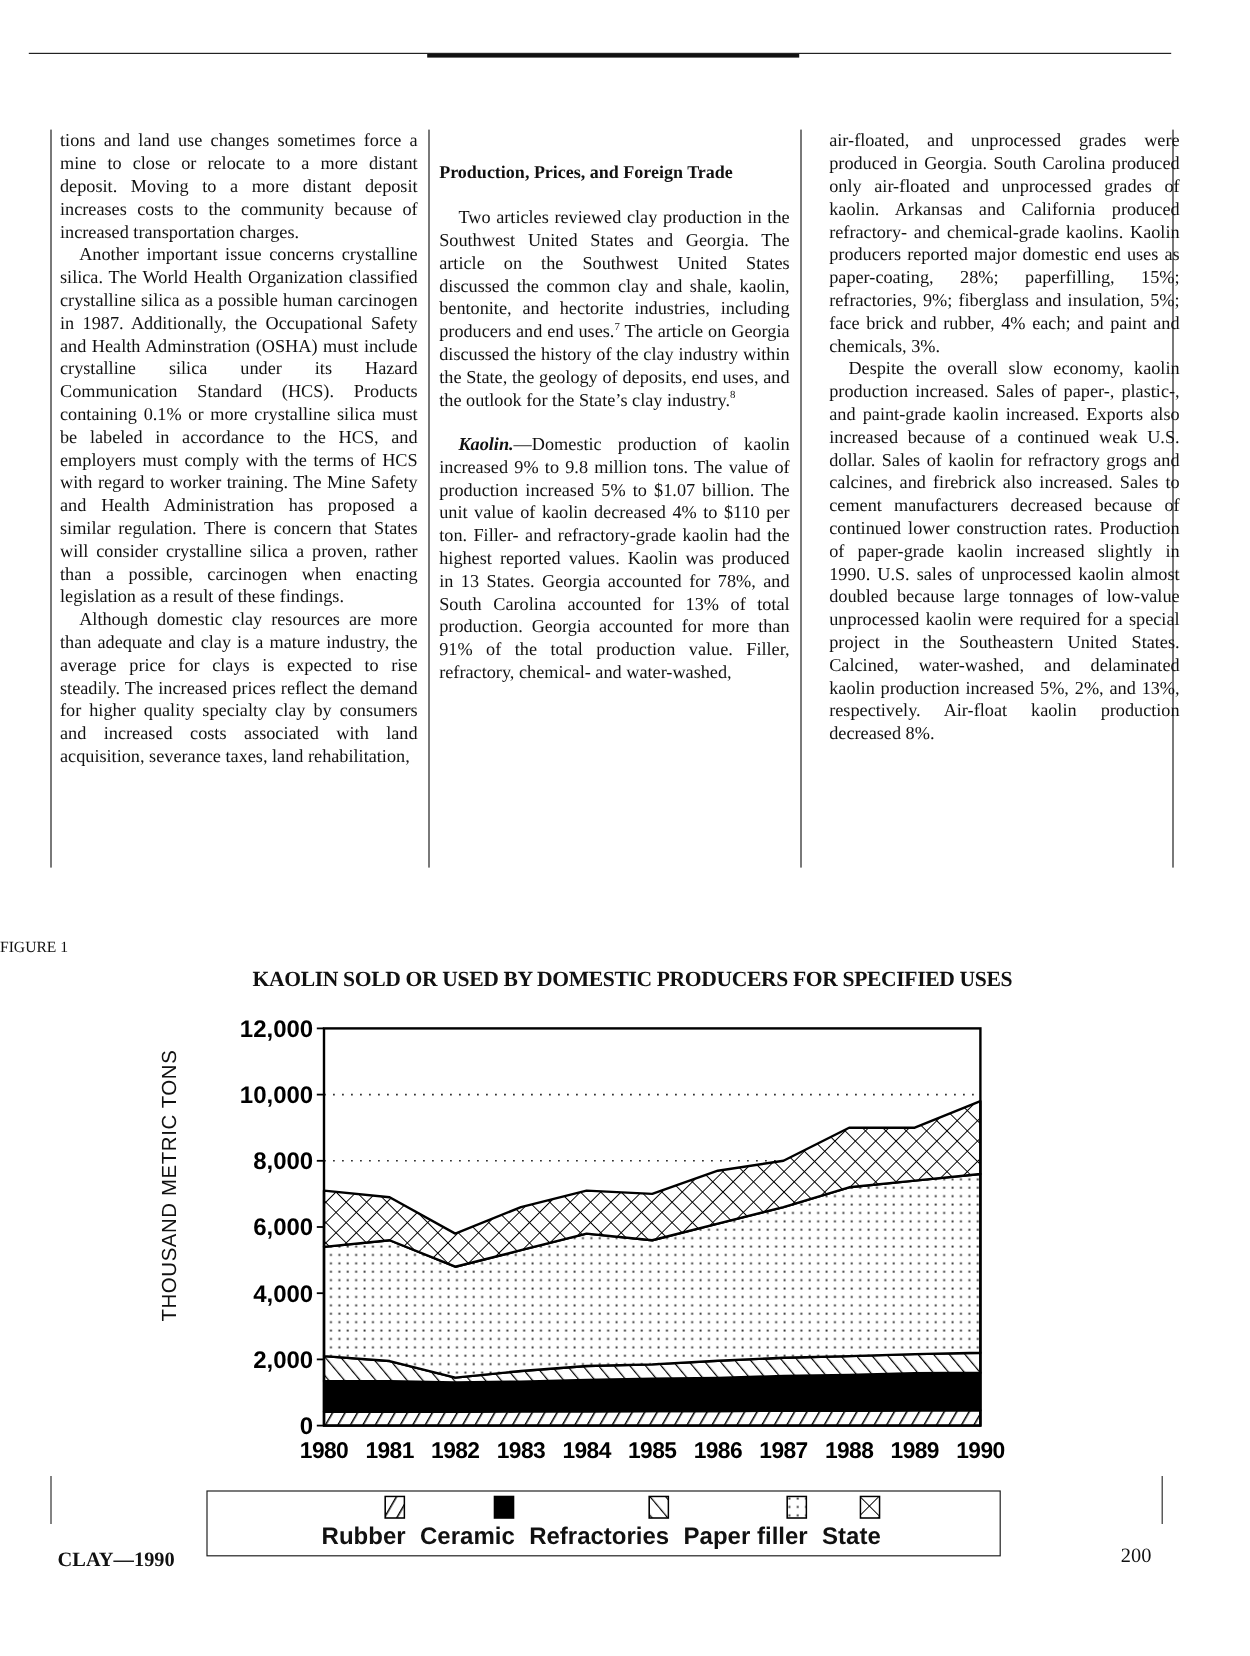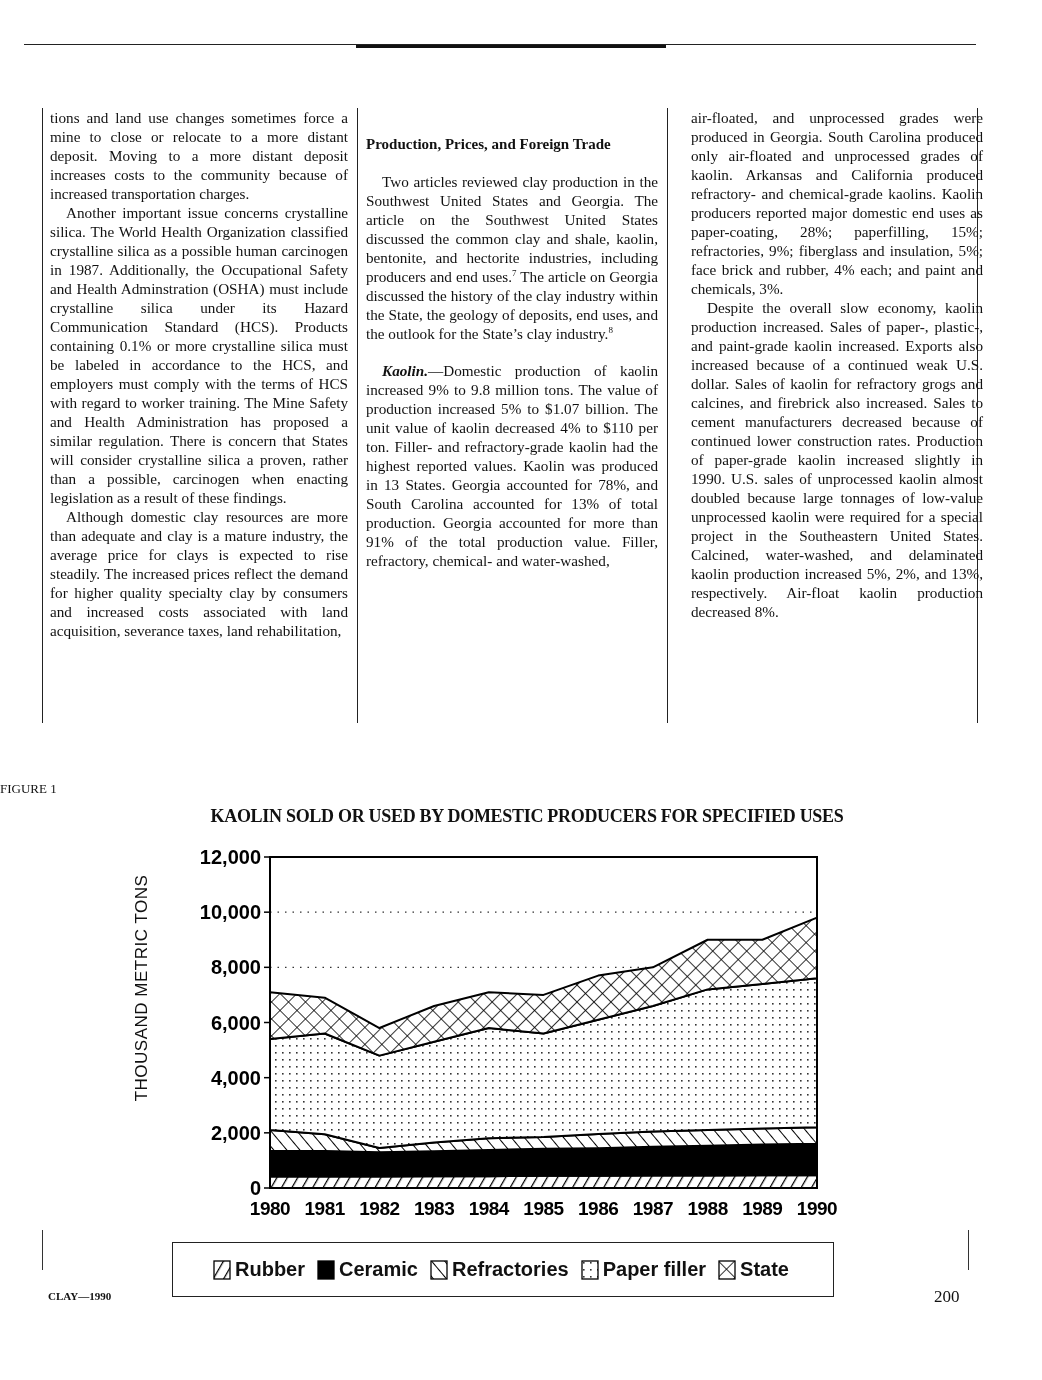--- a/index.html
+++ b/index.html
@@ -19,23 +19,23 @@
   #col3 { left: 676px; width: 292px; margin-left: 15px; }
 
   .fig-label { position: absolute; top: 781px; left: 0; width: 1041px; text-align: left; font-size: 13px; }
   .fig-title { position: absolute; top: 806px; left: 0; width: 1014px; text-align: center; font-size: 18px; font-weight: bold; letter-spacing: -0.3px; margin-left: 20px; }
   .ylabel { position: absolute; left: 142px; top: 988px; transform: translate(-50%, -50%) rotate(-90deg); font-family: "Liberation Sans", sans-serif; font-size: 17px; letter-spacing: 0.5px; white-space: nowrap; }
   #chart { position: absolute; left: 0; top: 0; }
   .tick-label { font-family: "Liberation Sans", sans-serif; font-weight: bold; font-size: 20px; }
   .year-label { font-family: "Liberation Sans", sans-serif; font-weight: bold; font-size: 19px; letter-spacing: -0.5px; }
 
   .legend { position: absolute; left: 172px; top: 1242px; width: 662px; height: 55px; border: 1.5px solid #222; box-sizing: border-box; display: flex; align-items: center; justify-content: center; gap: 8px; font-family: "Liberation Sans", sans-serif; font-weight: bold; font-size: 20px; }
-  .legend-item { display: flex; align-items: center; gap: 4px; margin-right: 4px; }
+  .legend-item { display: flex; align-items: flex-end; gap: 4px; margin-right: 4px; flex-direction: column; }
   .legend-swatch { width: 18px; height: 20px; display: inline-block; }
-  .footer-left { position: absolute; left: 48px; top: 1290px; font-size: 11px; font-weight: bold; }
+  .footer-left { position: absolute; left: 48px; top: 1290px; font-size: 17px; font-weight: bold; }
   .footer-right { position: absolute; left: 934px; top: 1287px; font-size: 17px; }
   .margin-rule { position: absolute; width: 1px; background: #333; }
 </style>
 </head>
 <body>
 
 <div class="rule-top"></div>
 <div class="rule-top-thick"></div>
 
 <div class="col-rule" style="left:42px; top:108px; height:615px;"></div>

